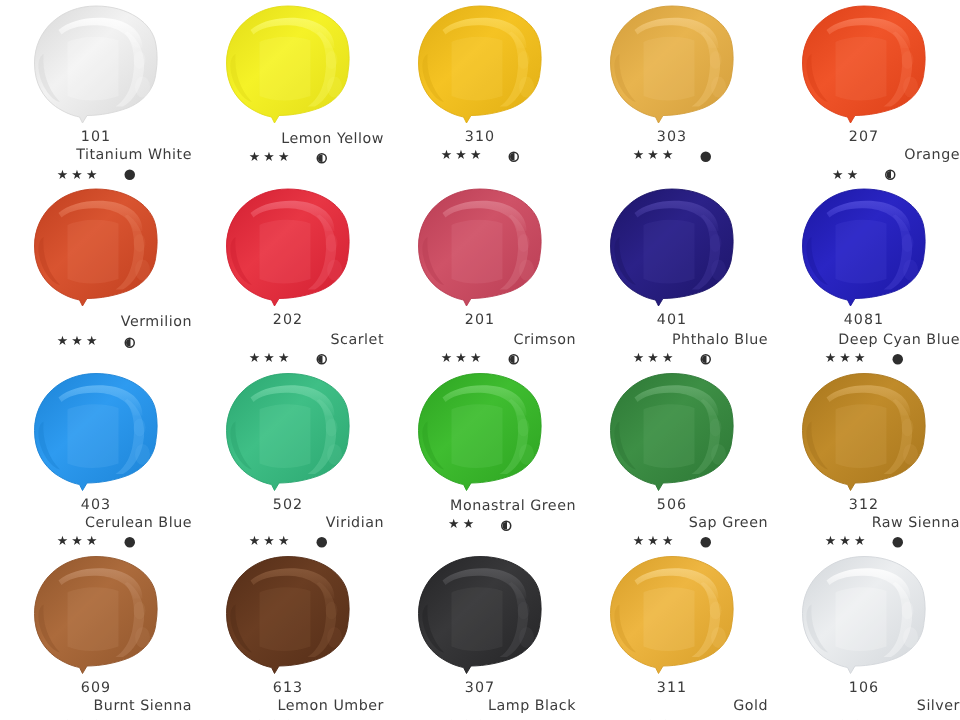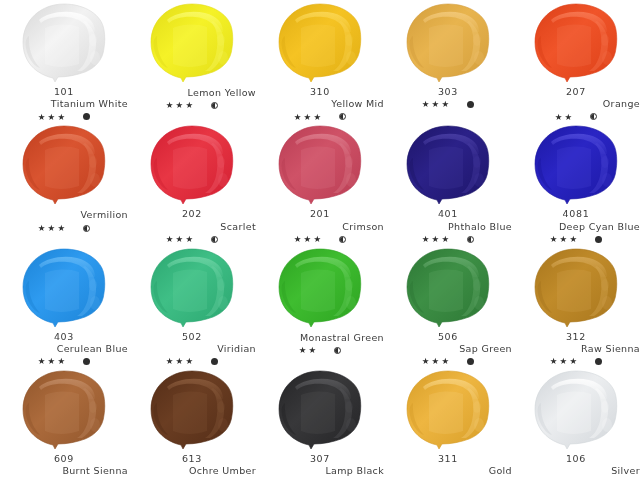--- a/index.html
+++ b/index.html
@@ -241,21 +241,20 @@
     <path d="M30 26 C 38 22, 54 21, 64 25 L 64 62 C 52 66, 40 66, 30 62 Z" fill="#fbd858" opacity="0.22"></path>
     <path d="M68 20 C 74 26, 76 38, 73 52 C 71 60, 67 66, 62 69
              L 67 69 C 74 65, 80 56, 81 44 C 82 32, 76 23, 70 19 Z" fill="#fbd858" opacity="0.35"></path>
     <path d="M14 34 C 13 46, 17 58, 25 66 C 20 65, 13 57, 11 46 C 10 40, 11 36, 14 34 Z" fill="#e0ae14" opacity="0.5"></path>
     <ellipse cx="80" cy="56" rx="5" ry="7" fill="#fbd858" opacity="0.18"></ellipse>
     <ellipse cx="78" cy="38" rx="4" ry="6" fill="#fbd858" opacity="0.16"></ellipse>
   </svg>
     </div>
     <div class="labels">
       <div class="code">310</div>
-      <div class="name">Yellow Mid</div>
       <div class="ratings">
         <span class="stars">
             <span class="star">★</span>
             <span class="star">★</span>
             <span class="star">★</span>
           </span>
         <span class="opacity-gap"></span>
         <span class="opacity-mark op-half"></span>
       </div>
     </div>
@@ -922,21 +921,21 @@
     <path d="M30 26 C 38 22, 54 21, 64 25 L 64 62 C 52 66, 40 66, 30 62 Z" fill="#8a5b3c" opacity="0.22"></path>
     <path d="M68 20 C 74 26, 76 38, 73 52 C 71 60, 67 66, 62 69
              L 67 69 C 74 65, 80 56, 81 44 C 82 32, 76 23, 70 19 Z" fill="#8a5b3c" opacity="0.35"></path>
     <path d="M14 34 C 13 46, 17 58, 25 66 C 20 65, 13 57, 11 46 C 10 40, 11 36, 14 34 Z" fill="#542d17" opacity="0.5"></path>
     <ellipse cx="80" cy="56" rx="5" ry="7" fill="#8a5b3c" opacity="0.18"></ellipse>
     <ellipse cx="78" cy="38" rx="4" ry="6" fill="#8a5b3c" opacity="0.16"></ellipse>
   </svg>
     </div>
     <div class="labels">
       <div class="code">613</div>
-      <div class="name">Ochre Umber</div>
+      <div class="name">Lemon Umber</div>
       <div class="ratings">
         <span class="stars">
             <span class="star">★</span>
             <span class="star">★</span>
             <span class="star">★</span>
           </span>
         <span class="opacity-gap"></span>
 
       </div>
     </div>

